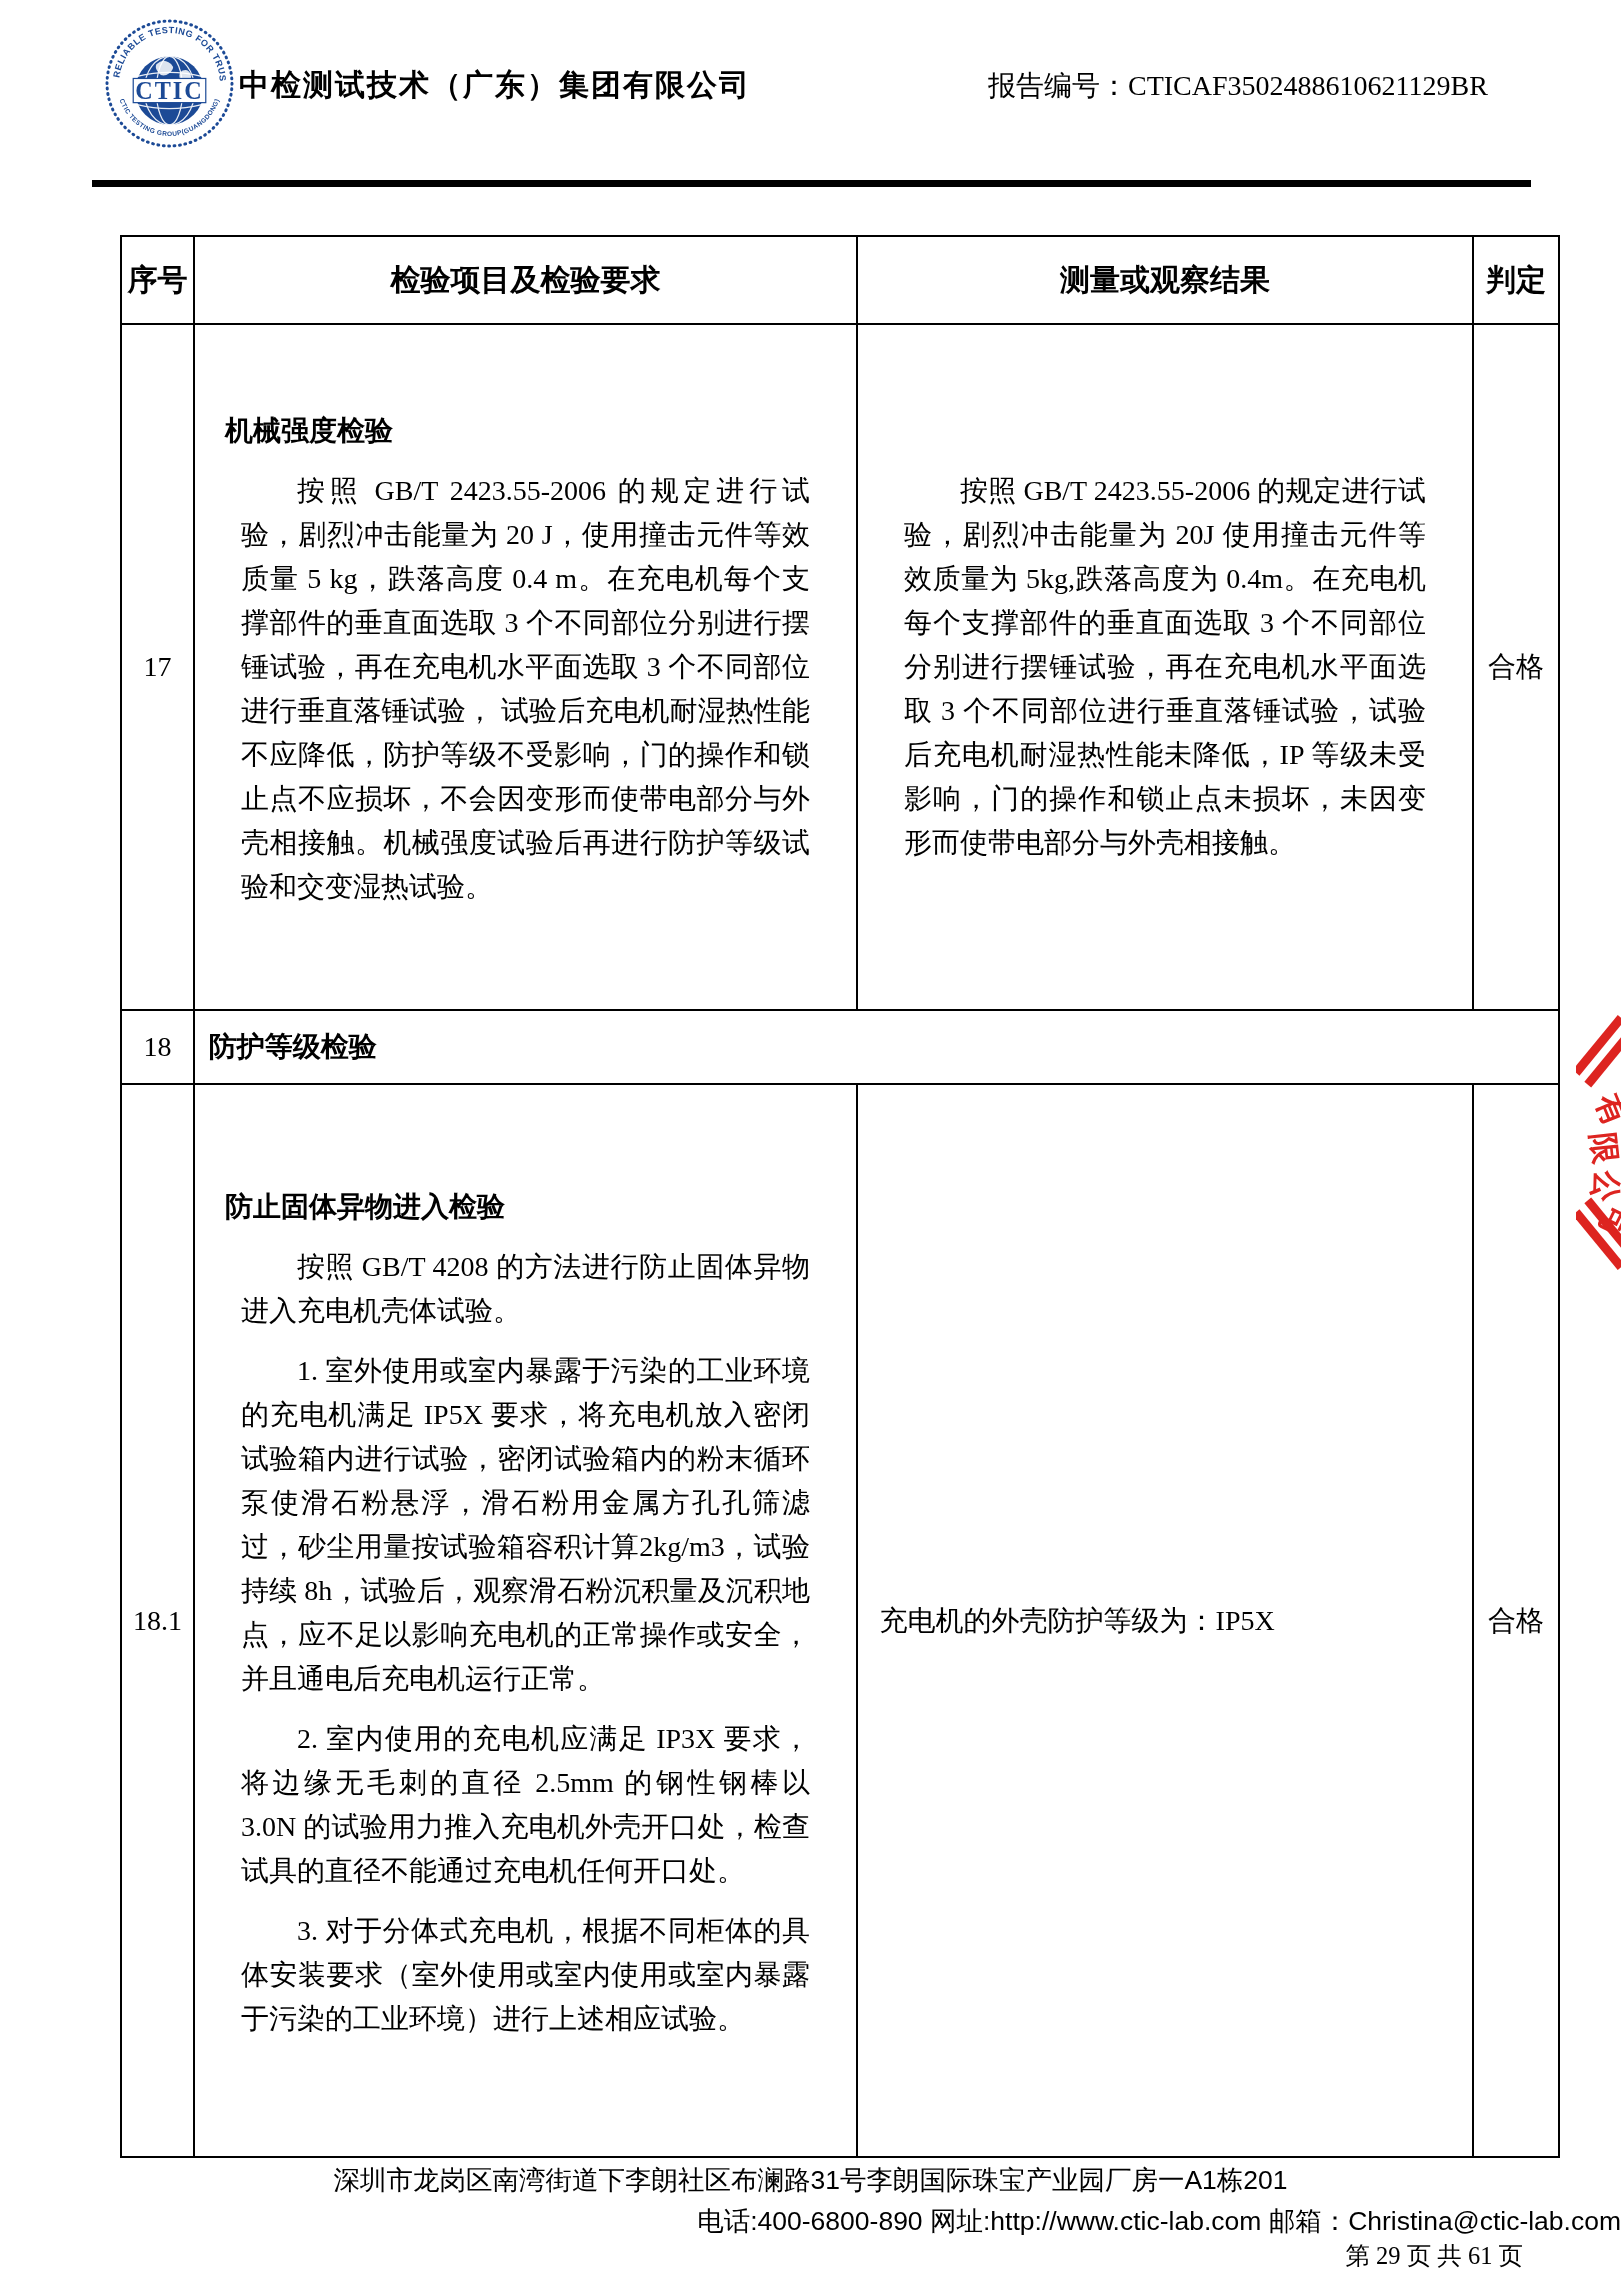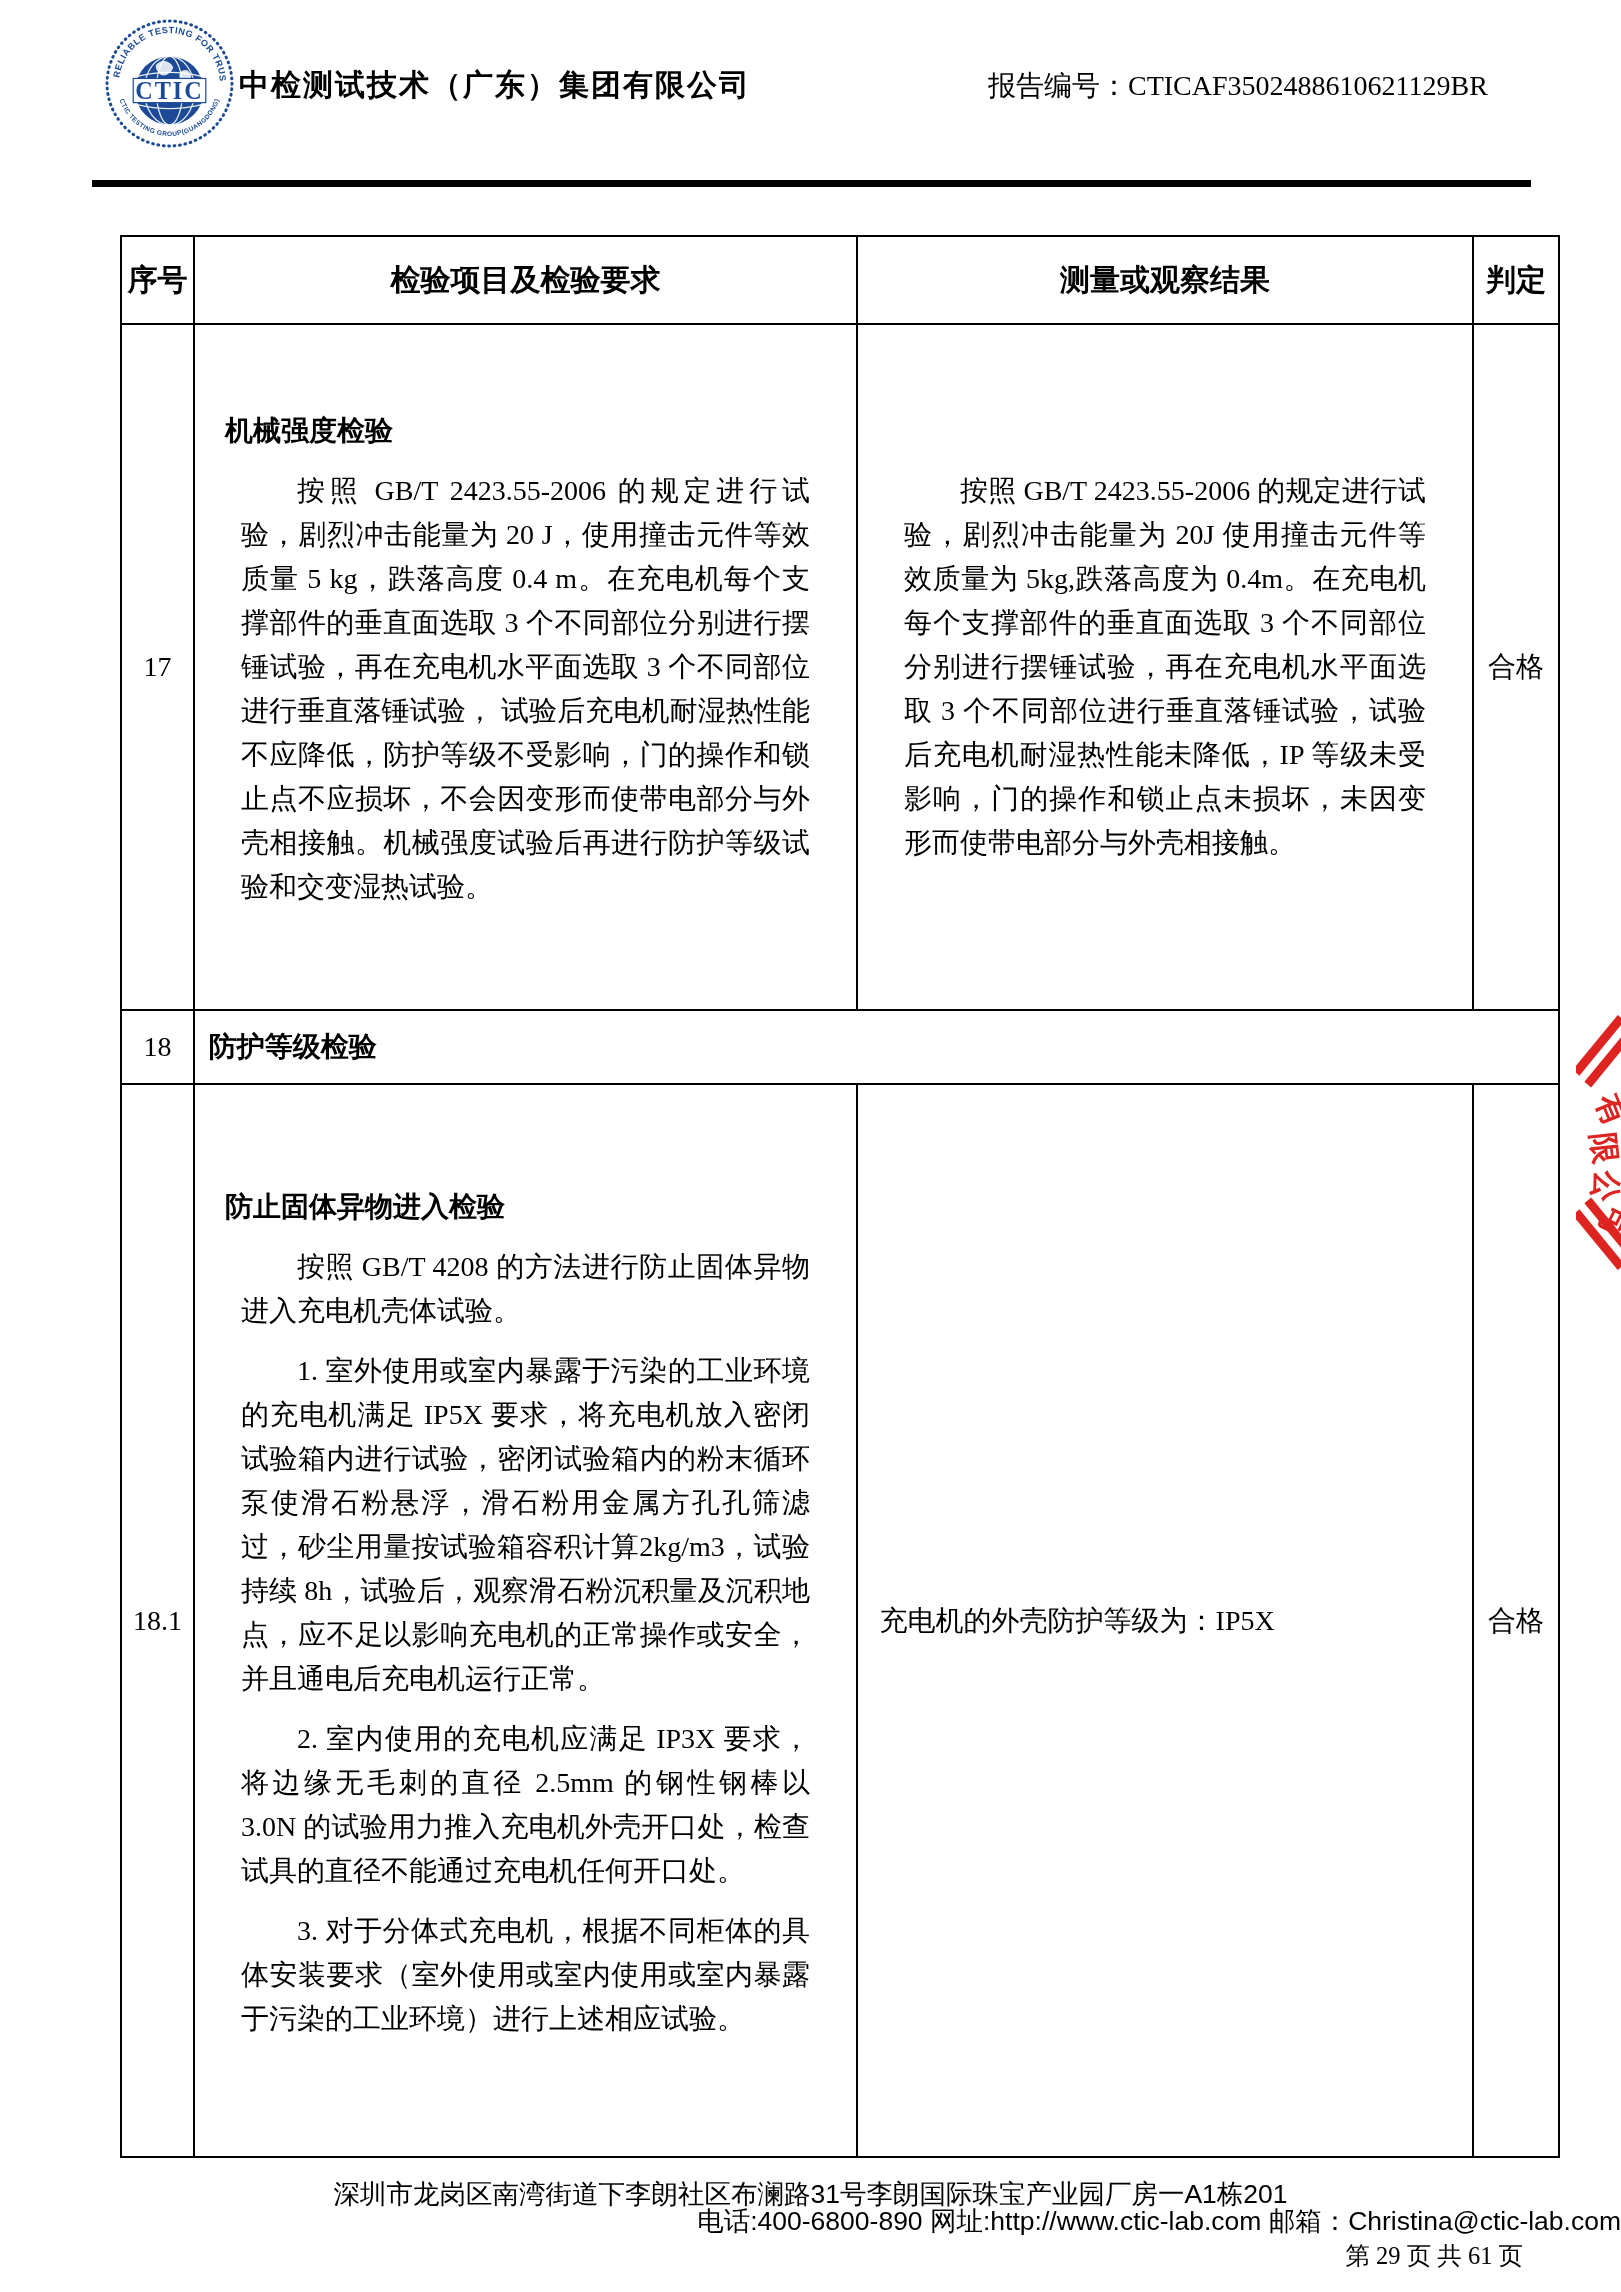--- a/index.html
+++ b/index.html
@@ -28,21 +28,21 @@
   .no-cell{text-align:center;font-size:28px;font-family:Liberation Serif, serif;}
   .item-cell .inner,.result-cell .inner{padding:0 30px;}
   .para{margin:16px;text-indent:2em;text-align:justify;line-height:44px;font-size:28px;}
   .cell-title{font-family:"Liberation Sans","DejaVu Sans",sans-serif;font-weight:700;font-size:28px;line-height:44px;}
   .section-cell{font-family:"Liberation Sans","DejaVu Sans",sans-serif;font-weight:700;font-size:28px;padding-left:13.7px !important;border-radius:29px;}
   .verdict-cell{text-align:center;font-size:28px;}
   .result-line{padding-left:21.6px;font-size:28px;}
 
   
   .footer-address{position:absolute;left:0;top:2162px;width:100%;text-align:center;
-    font-family:"Liberation Sans","DejaVu Sans",sans-serif;font-size:26.5px;font-weight:500;margin-top:14px;}
+    font-family:"Liberation Sans","DejaVu Sans",sans-serif;font-size:26.5px;font-weight:500;}
   .footer-contact{position:absolute;left:0;top:2203px;width:100%;text-align:right;
     font-family:"Liberation Sans","DejaVu Sans",sans-serif;font-size:26.5px;font-weight:500;}
   .footer-page{position:absolute;top:2239px;right:98px;font-size:24.5px;}
 
   
   .stamp{position:absolute;right:0;top:1010px;width:45px;height:265px;overflow:hidden;}
 </style>
 </head>
 <body>
 

